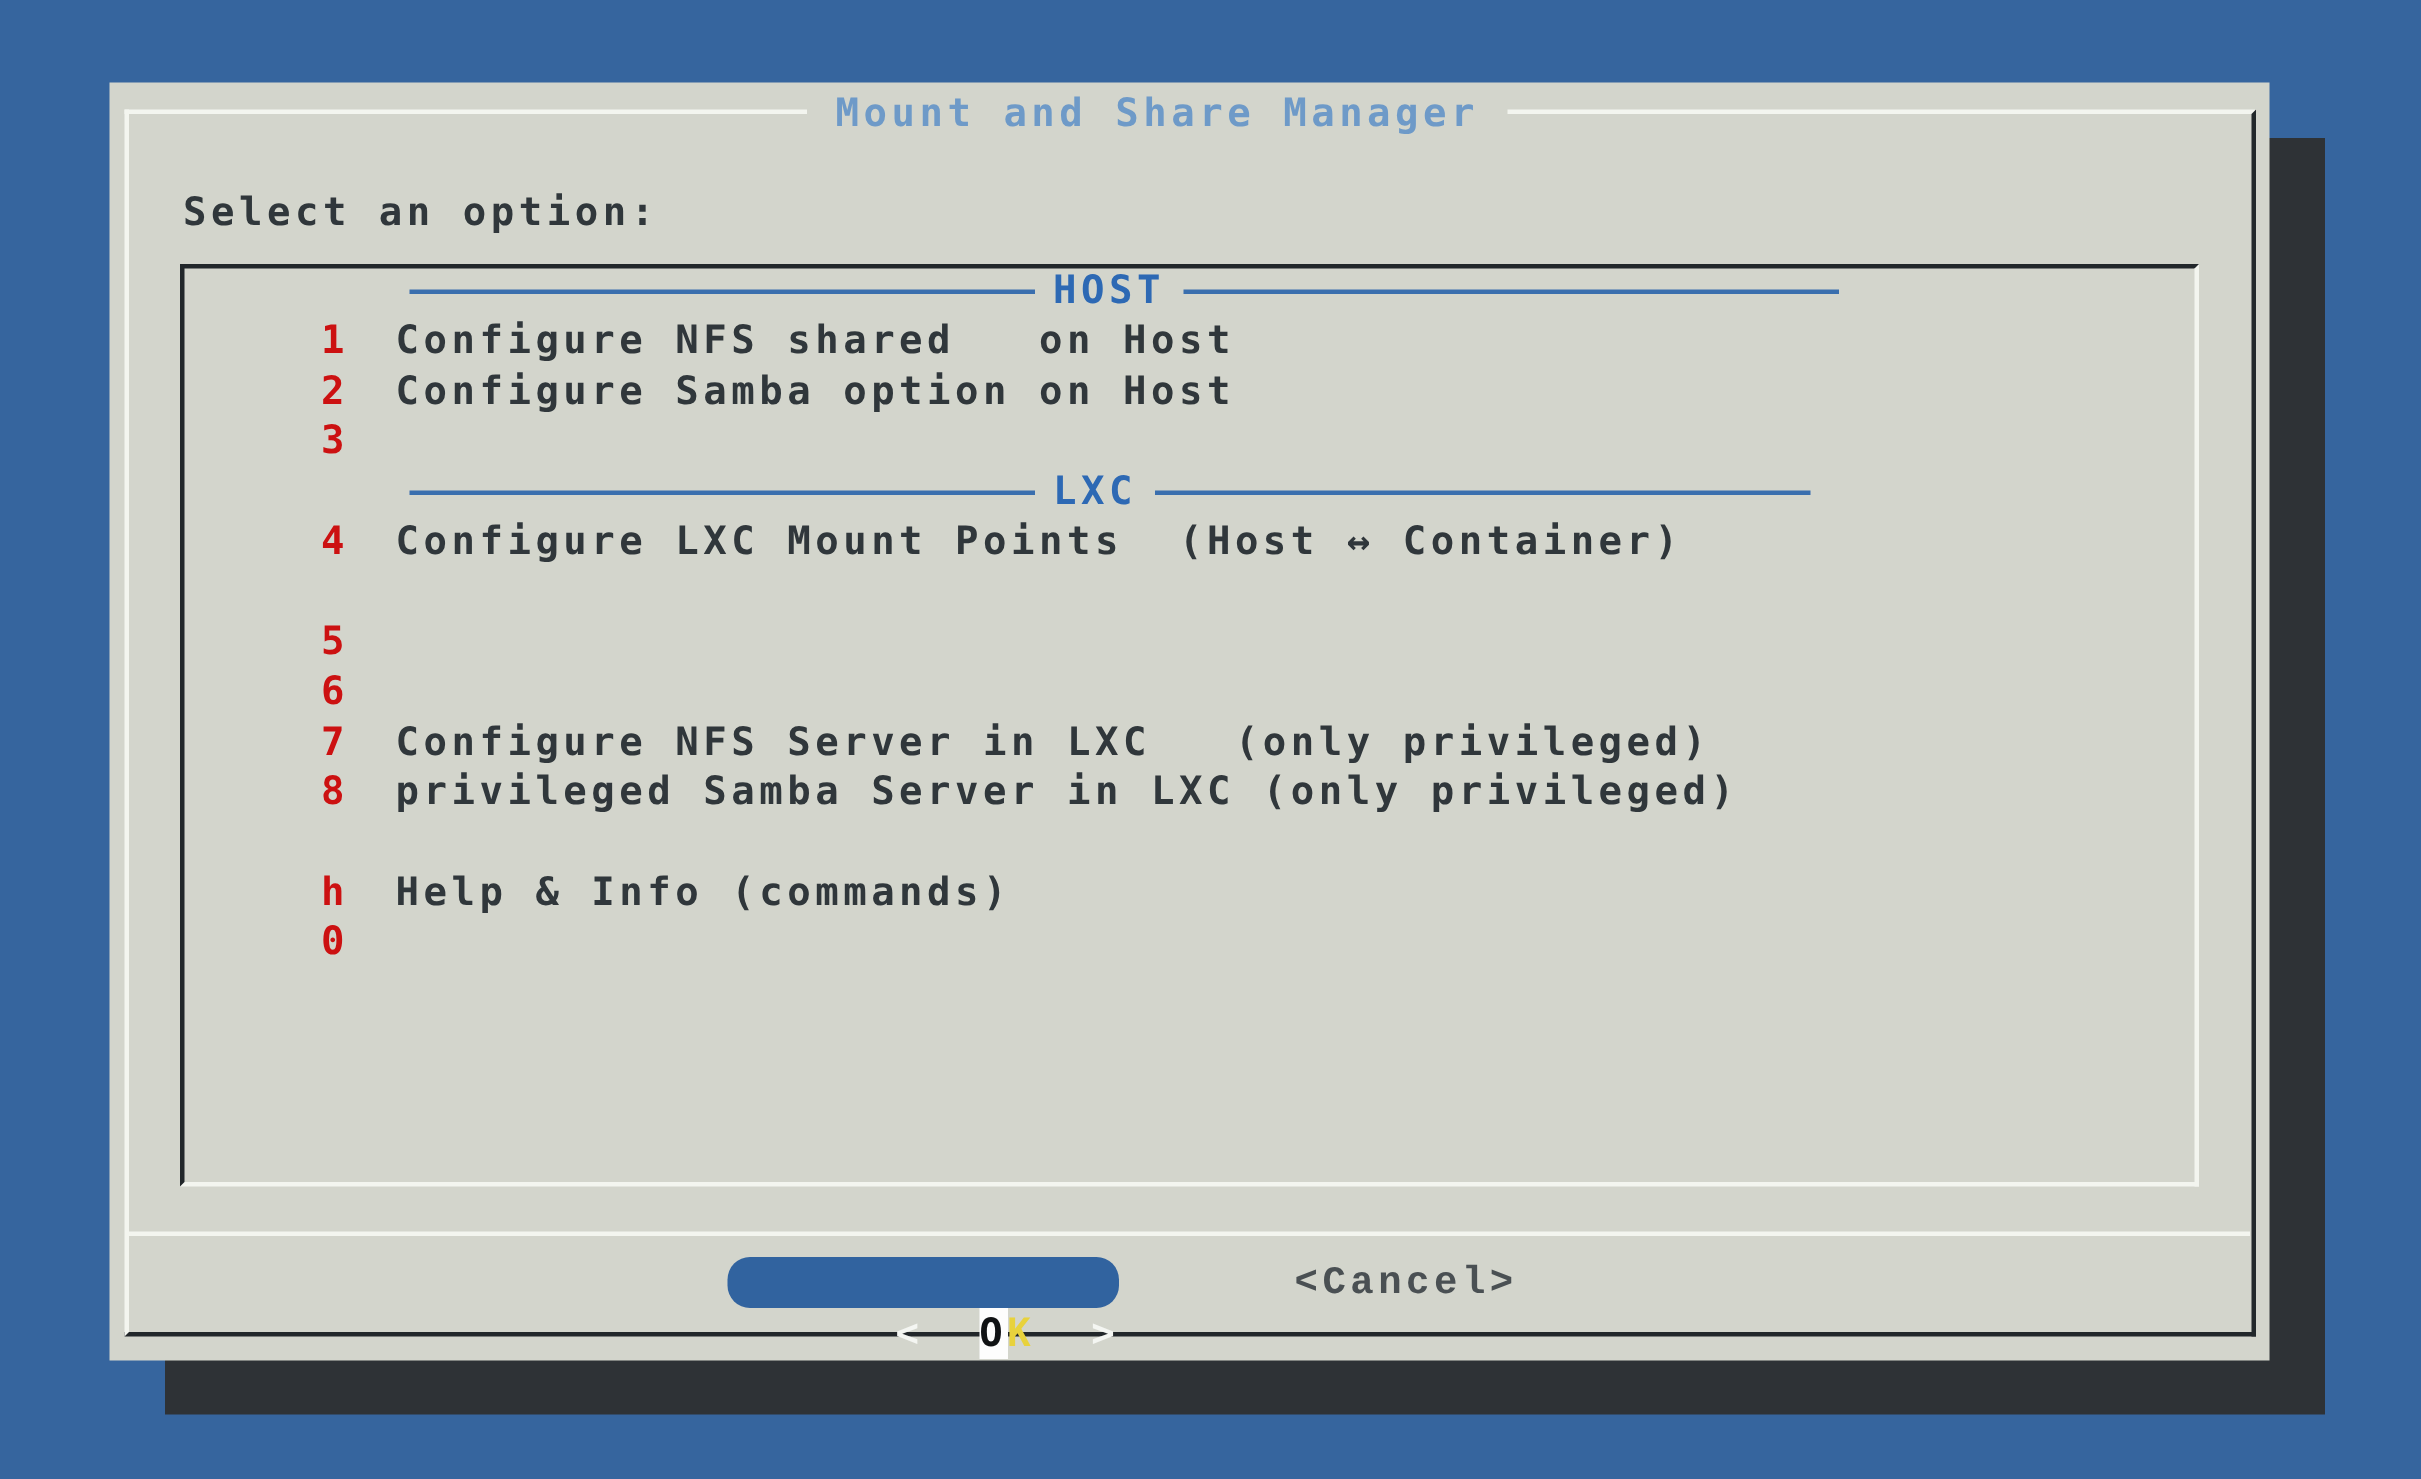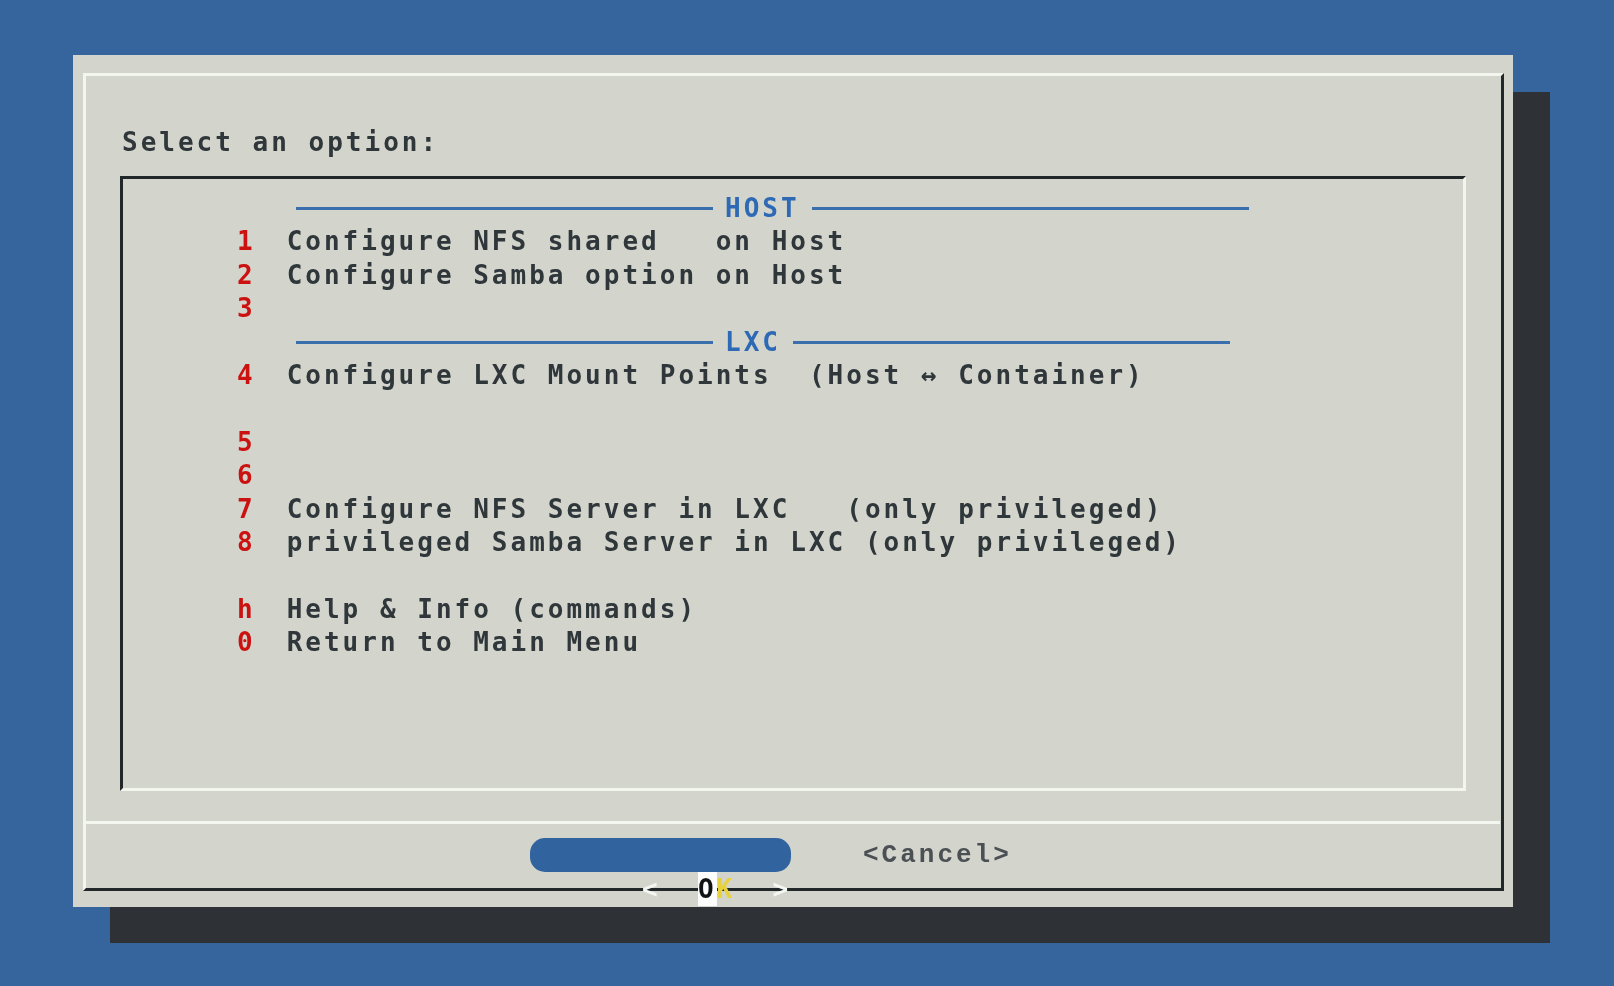--- a/index.html
+++ b/index.html
@@ -78,21 +78,21 @@
     position: absolute;
     left: 120px; top: 176px;
     width: 1346px; height: 615px;
     border-top: 3px solid var(--dark-border);
     border-left: 3px solid var(--dark-border);
     border-right: 3px solid var(--white-border);
     border-bottom: 3px solid var(--white-border);
   }
   .menu {
     position: absolute;
-    left: 214px; top: 192px; margin-left: 23px;
+    left: 214px; top: 178px;
   }
   .mrow {
     height: 33.4px;
     line-height: 33.4px;
     display: flex;
     align-items: center;
     white-space: pre;
     color: var(--text-dark);
   }
   .mrow .key { color: var(--key-red); }
@@ -116,21 +116,21 @@
     background: var(--white-border);
   }
   .btn-row {
     position: absolute;
     left: 0; top: 838px;
     width: 1614px; height: 34px;
     line-height: 34px;
   }
   .btn-ok {
     position: absolute;
-    left: 530px; top: 0;
+    left: 485px; top: 0;
     height: 34px;
     background: var(--button-blue);
     color: var(--button-white);
     white-space: pre;
     cursor: pointer;
     border-radius: 15px;
   }
   .btn-ok .b-cursor {
     background: var(--cursor-bg);
     color: var(--cursor-fg);
@@ -150,40 +150,41 @@
 </style>
 </head>
 <body>
 
 <div class="screen">
   <div class="dialog-shadow"></div>
 
   <div class="dialog"></div>
   <div class="dialog-border"></div>
 
+  <div class="dialog-title">Mount and Share Manager</div>
 
   <div class="prompt">Select an option:</div>
 
   <div class="inner-box"></div>
 
   <div class="menu" id="menu">
       <div class="mrow header"><span class="hline left"></span><span class="hlabel">HOST</span><span class="hline right"></span></div>
       <div class="mrow item"><span class="key">1</span><span class="label">Configure NFS shared   on Host</span></div>
       <div class="mrow item"><span class="key">2</span><span class="label">Configure Samba option on Host</span></div>
       <div class="mrow item"><span class="key">3</span></div>
       <div class="mrow header"><span class="hline left"></span><span class="hlabel">LXC</span><span class="hline right"></span></div>
       <div class="mrow item"><span class="key">4</span><span class="label">Configure LXC Mount Points  (Host ↔ Container)</span></div>
       <div class="mrow blank"></div>
       <div class="mrow item"><span class="key">5</span></div>
       <div class="mrow item"><span class="key">6</span></div>
       <div class="mrow item"><span class="key">7</span><span class="label">Configure NFS Server in LXC   (only privileged)</span></div>
       <div class="mrow item"><span class="key">8</span><span class="label">privileged Samba Server in LXC (only privileged)</span></div>
       <div class="mrow blank"></div>
       <div class="mrow item"><span class="key">h</span><span class="label">Help &amp; Info (commands)</span></div>
-      <div class="mrow item"><span class="key">0</span><span class="label">Return to Main Menu</span></div>
+      <div class="mrow item"><span class="key">0</span></div>
     </div>
 
   <div class="divider"></div>
 
   <div class="btn-row">
     <div class="btn-ok">
       <span class="b-angle">&lt;  </span><span class="b-cursor">O</span><span class="b-k">K</span><span class="b-angle">  &gt;</span>
     </div>
     <div class="btn-cancel">&lt;Cancel&gt;</div>
   </div>

